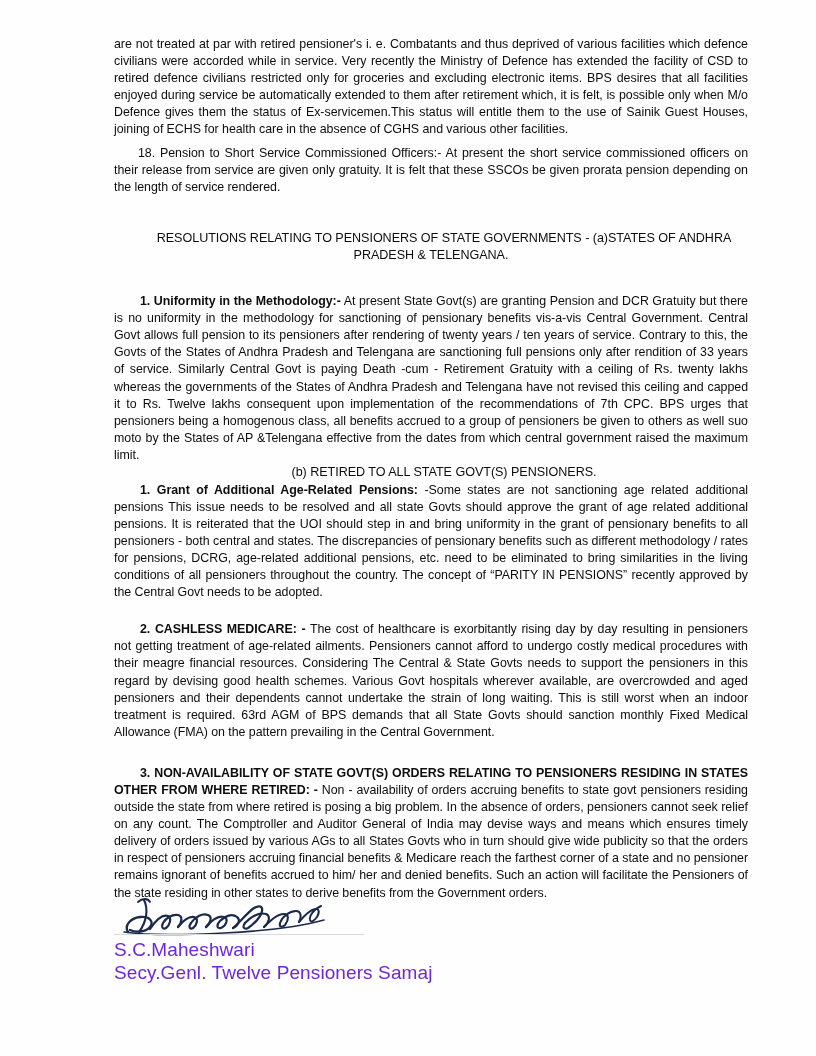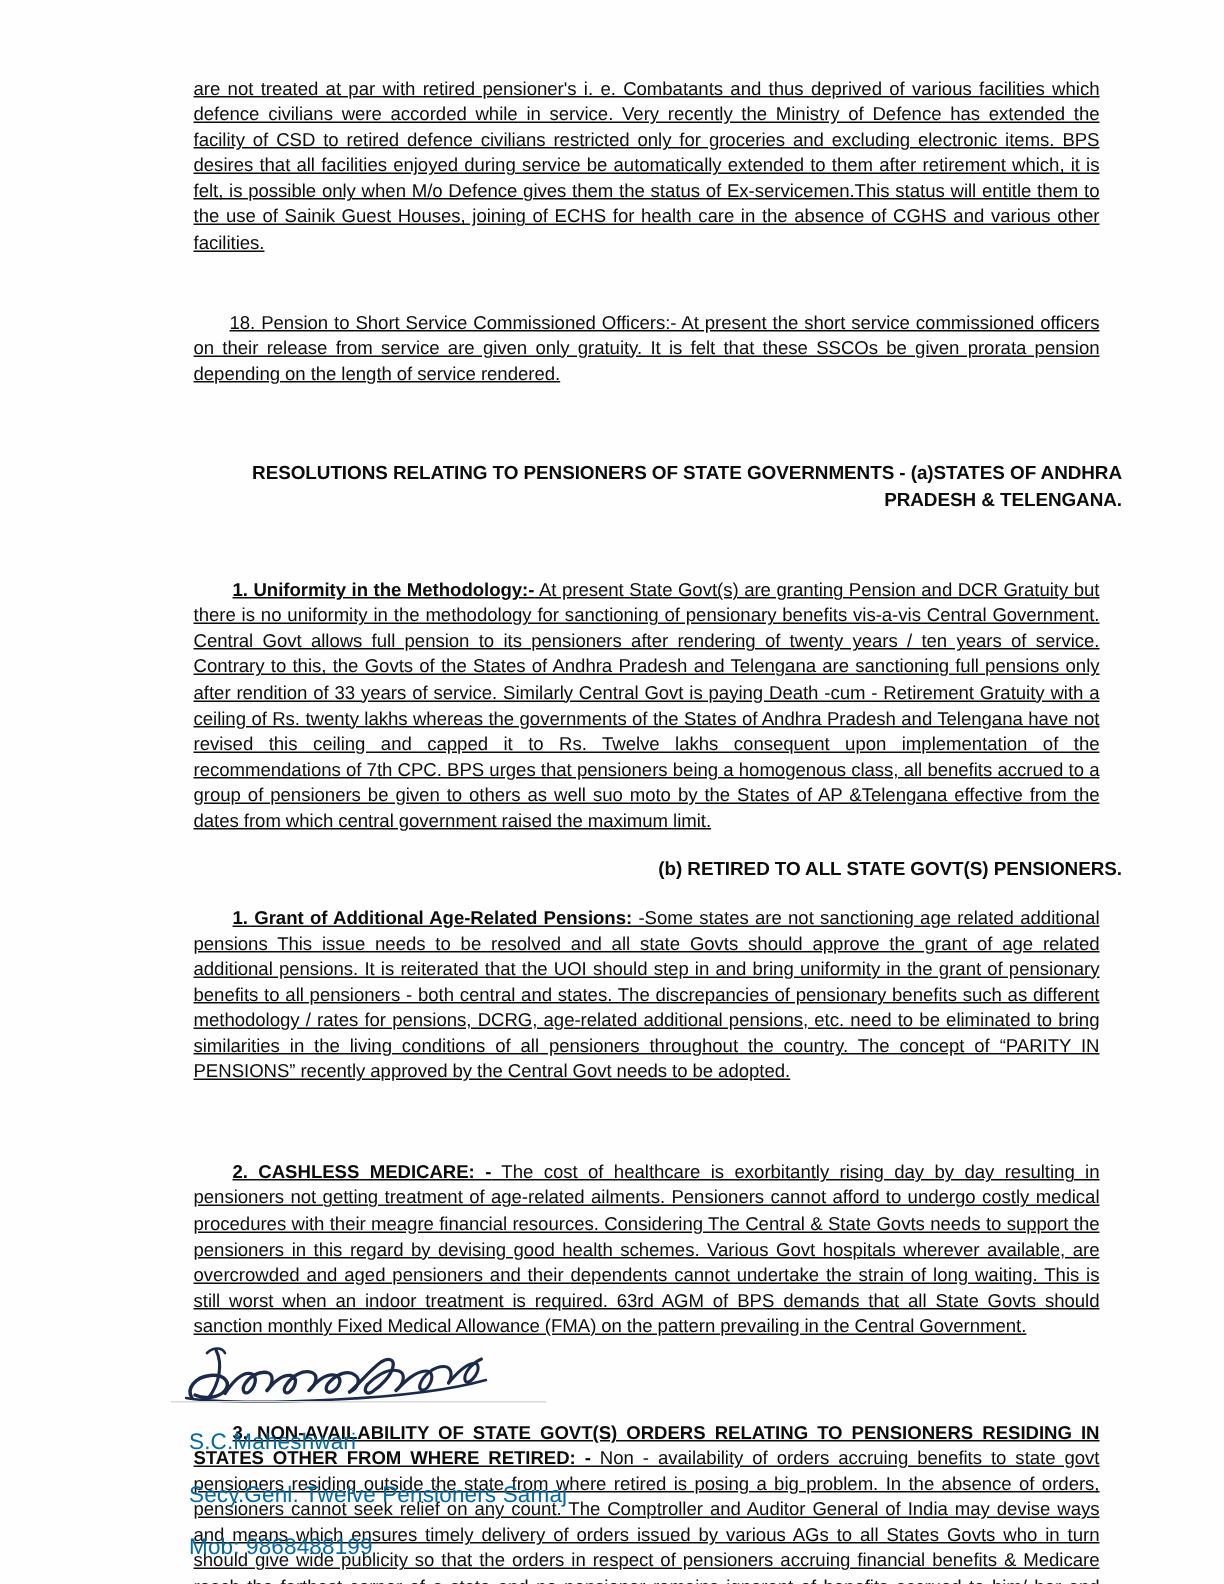--- a/index.html
+++ b/index.html
@@ -22,45 +22,44 @@
     background: #fefefe;
     box-sizing: border-box;
   }
   .content {
     position: absolute;
     left: 114px;
     top: 36px;
     width: 634px;
   }
   p.para {
-    margin: 15px;
+    margin: 0;
     font-size: 12.4px;
     line-height: 17.1px;
     text-align: justify;
     text-justify: inter-word;
     letter-spacing: -0.02px;
     word-spacing: -0.1px;
-    text-decoration: underline;
   }
   .ind-sm { display: inline-block; width: 24px; }
   .ind-md { display: inline-block; width: 26px; }
   b, strong { font-weight: bold; }
 
   .gap-6  { height: 6px; }
   .gap-20 { height: 20px; }
   .gap-24 { height: 24px; }
   .gap-28 { height: 28px; }
   .gap-34 { height: 34px; }
 
   .heading {
     margin: 0;
     font-size: 12.6px;
     line-height: 17.6px;
-    font-weight: bold;
-    text-align: right;
+    font-weight: normal;
+    text-align: center;
     letter-spacing: -0.05px;
   }
 
   
   .sig-block {
     position: absolute;
     left: 114px;
     top: 892px;
     width: 420px;
   }
@@ -74,24 +73,24 @@
   }
   .sig-line {
     position: absolute;
     left: 0;
     bottom: 3px;
     width: 250px;
     height: 1px;
     background: #d8d8d8;
   }
   .sig-name {
-    margin: 12px;
-    font-size: 15px;
+    margin: 0;
+    font-size: 19px;
     line-height: 23px;
-    color: #0369a1;
+    color: #6d28d9;
     letter-spacing: 0.1px;
   }
 </style>
 </head>
 <body>
 
 <div class="page">
 
   <div class="content">
 
@@ -139,17 +138,16 @@
           <path d="M150 35 C 156 29, 163 22, 170 22 C 175 22, 175 28, 171 33 C 168 36, 165 35, 166 31 C 168 25, 175 19, 182 19 C 187 19, 188 25, 185 30" stroke-width="2.1"></path>
           <path d="M185 30 C 190 24, 196 18, 201 17 C 205 16, 206 20, 203 25 C 200 29, 197 31, 196 28 C 195 24, 200 17, 207 14" stroke-width="2.0"></path>
           <path d="M10 40 C 30 43, 70 43, 110 41 C 150 39, 185 35, 210 28" stroke-width="1.6"></path>
         </g>
       </svg>
       <div class="sig-line"></div>
     </div>
 
     <p class="sig-name">S.C.Maheshwari</p>
     <p class="sig-name">Secy.Genl. Twelve Pensioners Samaj</p>
-    <p class="sig-name">Mob: 9868488199</p>
 
   </div>
 
 </div>
 
 </body></html>

